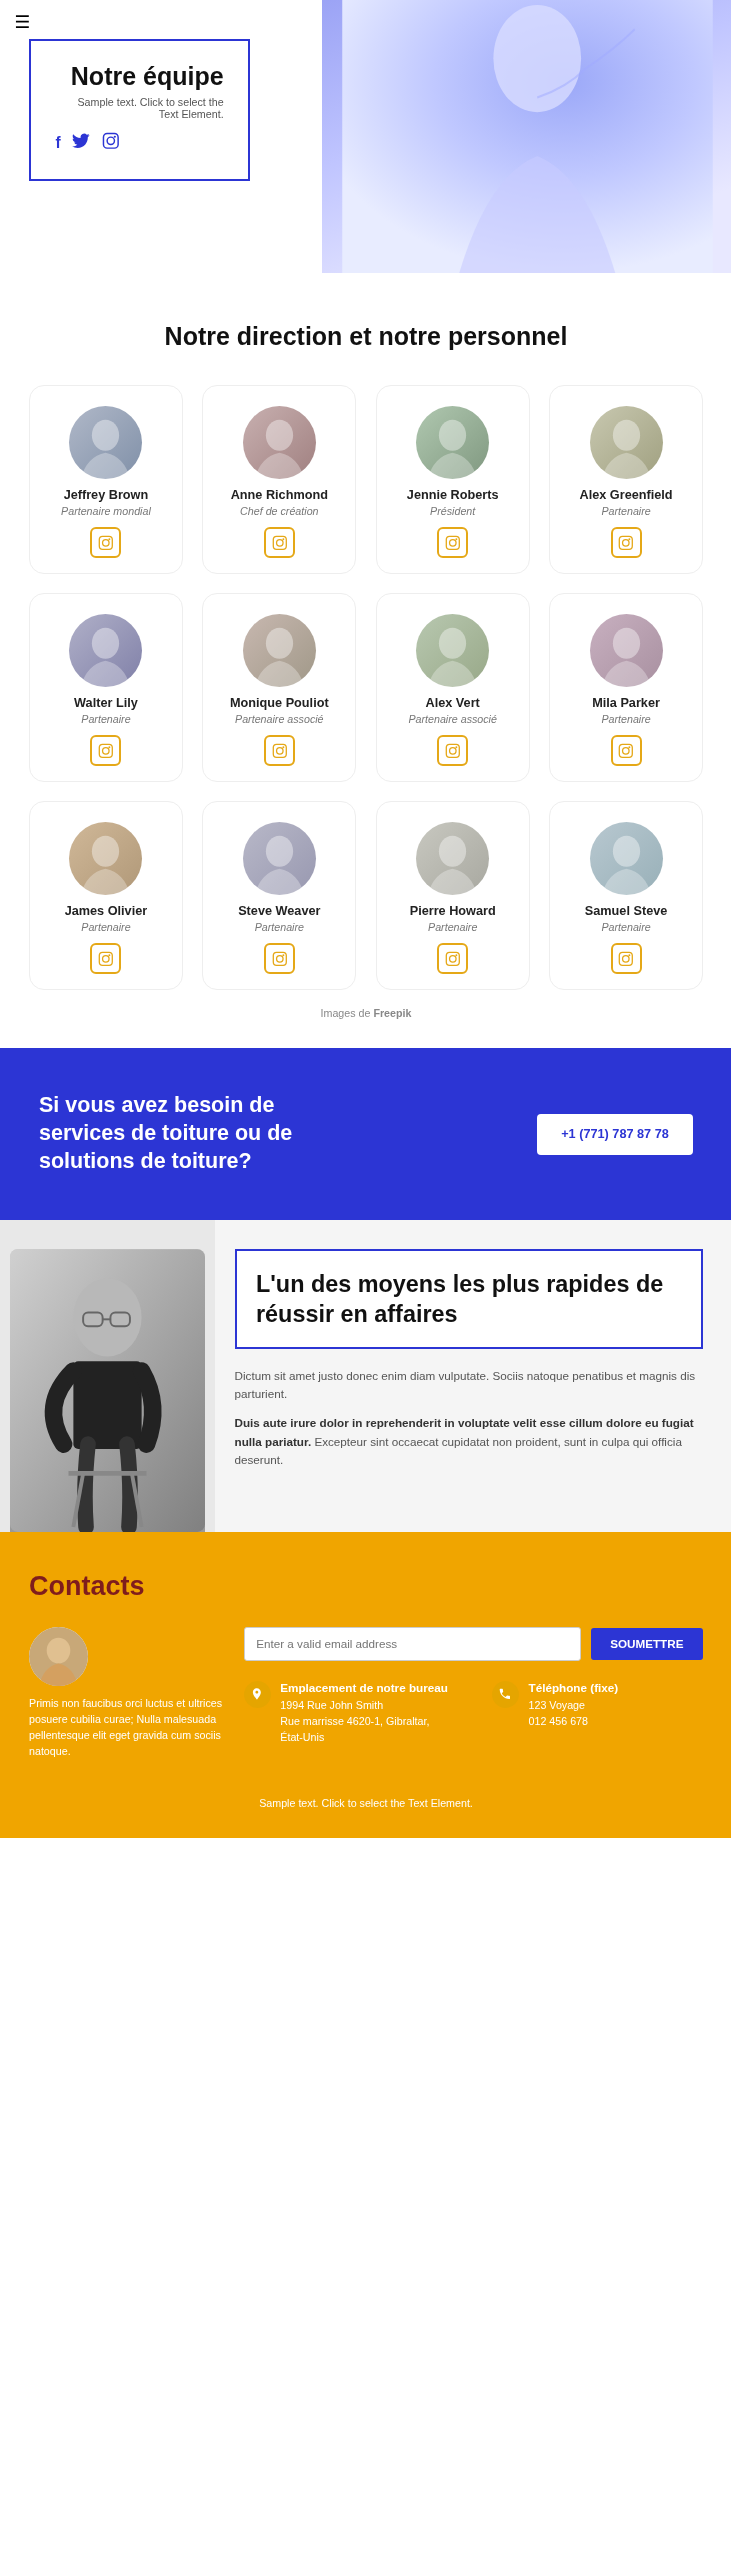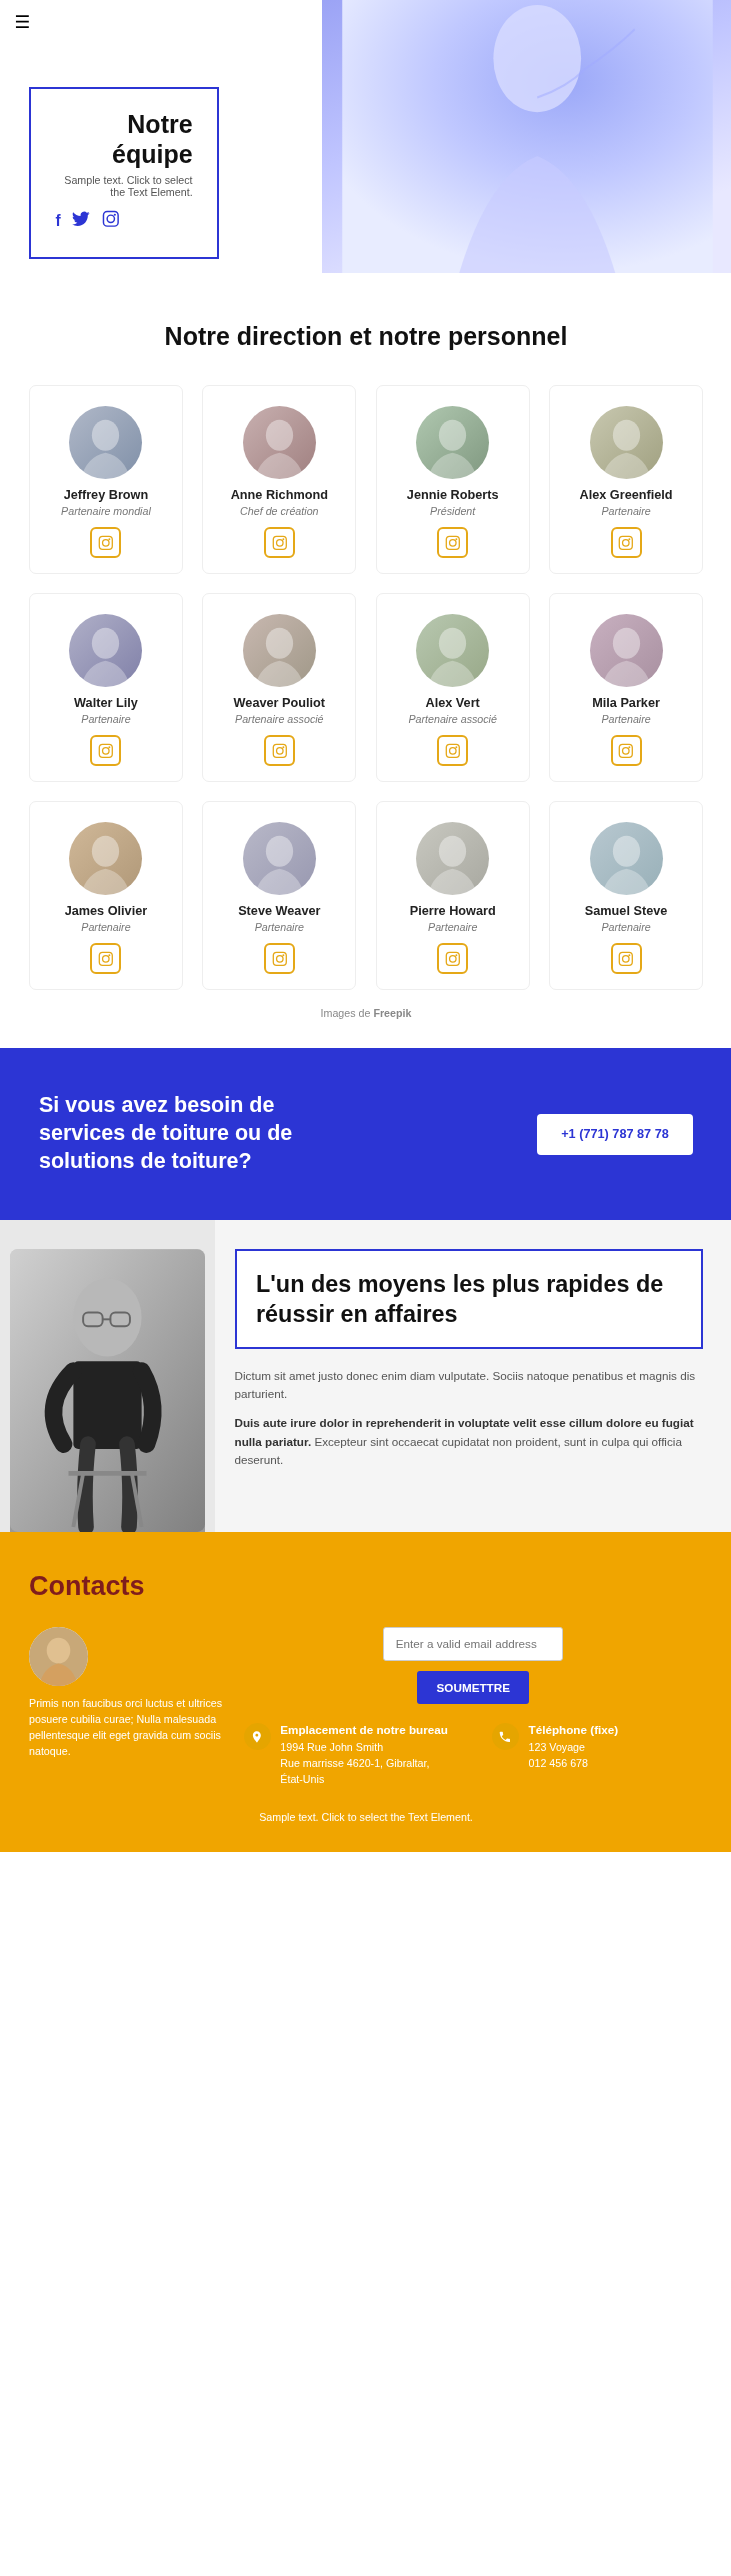--- a/index.html
+++ b/index.html
@@ -12,24 +12,23 @@
       background: #fff;
       display: flex;
       align-items: center;
     }
     .hero-text-box {
       position: absolute;
       left: 29px;
       top: 39px;
       border: 2.9px solid #2c35d4;
       padding: 19.5px 24.4px 24.4px 24.4px;
-      width: 190px;
+      width: 221px;
       background: #fff;
       z-index: 2;
-      margin-top: 48px;
     }
     .hero-title {
       font-size: 25px;
       font-weight: 700;
       color: #111;
       line-height: 1.2;
       text-align: right;
     }
     .hero-subtitle {
       font-size: 10.7px;
@@ -88,21 +87,21 @@
       margin-bottom: 34px;
     }
     .team-grid {
       display: grid;
       grid-template-columns: repeat(4, 1fr);
       gap: 19.5px;
     }
     .team-card {
       background: #fff;
       border: 1px solid #eee;
-      border-radius: 7px;
+      border-radius: 15px;
       padding: 19.5px 9.8px 14.6px;
       text-align: left;
       display: flex;
       flex-direction: column;
       align-items: center;
     }
     
     .avatar-placeholder {
       width: 73px;
       height: 73px;
@@ -258,21 +257,20 @@
     .contacts-right {
       flex: 1;
       display: flex;
       flex-direction: column;
       gap: 19.5px;
     }
     .email-row {
       display: flex;
       gap: 9.8px;
       align-items: center;
-      flex-direction: column;
     }
     .email-input {
       flex: 1;
       padding: 9.8px 11.7px;
       border: 1px solid #ccc;
       border-radius: 2.9px;
       font-size: 11.7px;
       background: #fff;
     }
     .submit-btn {
@@ -469,21 +467,21 @@
     <circle cx="17.5" cy="6.5" r="1.5" fill="#e5a817" stroke="none"></circle>
   </svg>
         </div>
       </div>
       <div class="team-card">
         <div class="avatar-placeholder av6"><svg width="73" height="73" viewBox="0 0 75 75" xmlns="http://www.w3.org/2000/svg">
     <circle cx="37.5" cy="37.5" r="37.5" fill="transparent"></circle>
     <ellipse cx="37.5" cy="30" rx="14" ry="16" fill="rgba(255,255,255,0.4)"></ellipse>
     <path d="M12 75 Q18 52 37.5 48 Q57 52 63 75" fill="rgba(255,255,255,0.3)"></path>
   </svg></div>
-        <div class="team-name">Weaver Pouliot</div>
+        <div class="team-name">Monique Pouliot</div>
         <div class="team-role">Partenaire associé</div>
         <div class="instagram-icon">
           <svg width="15.6" height="15.6" viewBox="0 0 24 24" fill="none" stroke="#e5a817" stroke-width="2">
     <rect x="2" y="2" width="20" height="20" rx="5"></rect>
     <circle cx="12" cy="12" r="5"></circle>
     <circle cx="17.5" cy="6.5" r="1.5" fill="#e5a817" stroke="none"></circle>
   </svg>
         </div>
       </div>
       <div class="team-card">

